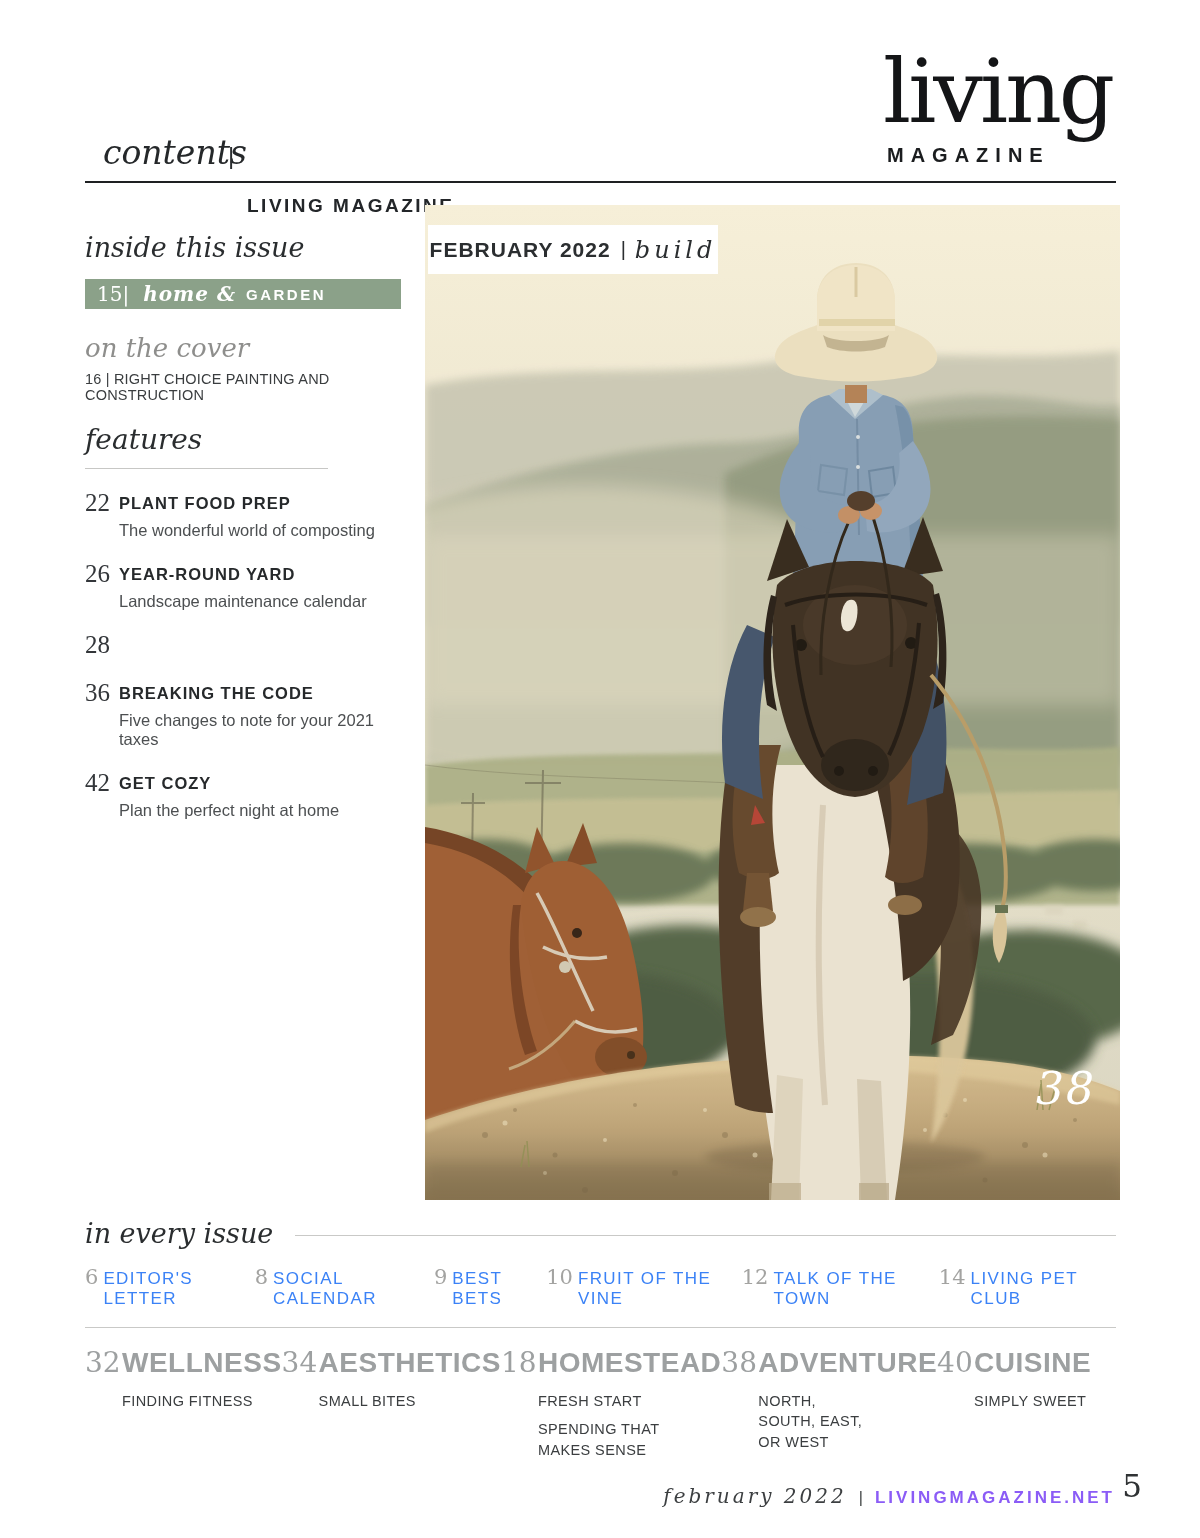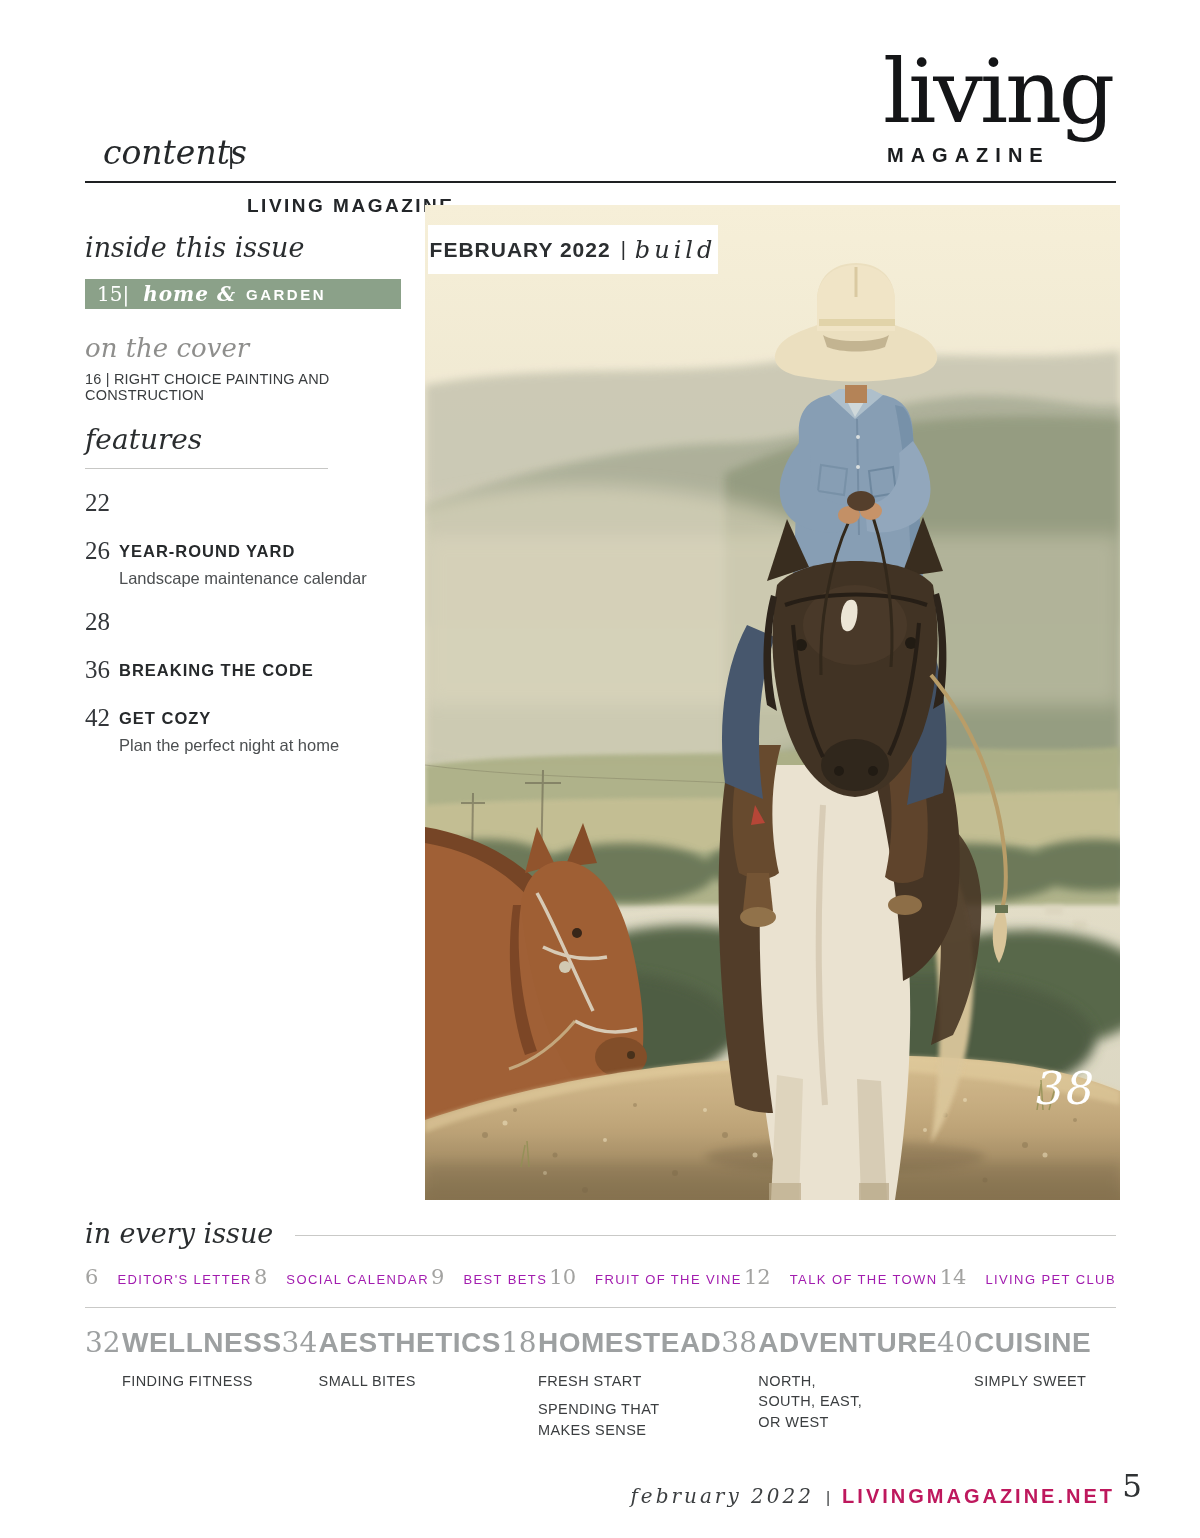--- a/index.html
+++ b/index.html
@@ -41,35 +41,35 @@
   .photo-page { position:absolute; right:24px; top:858px; font-family:"DejaVu Serif",serif; font-style:italic; font-size:44px; letter-spacing:2px; color:#ffffff; }
 
   
   .every { position:absolute; left:85px; top:1218px; width:1031px; }
   .every-head { display:flex; align-items:center; }
   .every-title { font-family:"DejaVu Serif",serif; font-style:italic; font-size:27px; color:#2a2d2f; white-space:nowrap; }
   .every-rule { flex:1; height:1px; background:#c9c9c7; margin-left:22px; margin-top:4px; }
   .small-row { display:flex; justify-content:space-between; align-items:baseline; margin-top:16px; }
   .sr-item { display:flex; align-items:baseline; }
   .sr-num { font-family:"DejaVu Serif",serif; font-size:21px; color:#a3a3a1; }
-  .sr-label { margin-left:19px; font-size:13px; font-weight:500; letter-spacing:1.4px; color:#a21caf; }
+  .sr-label { margin-left:5px; font-size:17px; font-weight:500; letter-spacing:1.4px; color:#3b82f6; }
   .big-rule { height:1px; background:#c9c9c7; margin-top:18px; }
   .big-row { display:flex; margin-top:18px; }
   .big-col { flex:1; }
   .big-head { display:flex; align-items:baseline; }
   .big-num { width:37px; flex:0 0 37px; font-family:"DejaVu Serif",serif; font-size:28px; color:#9da0a1; }
   .big-label { font-size:28px; font-weight:bold; letter-spacing:.5px; color:#9da0a1; }
   .big-subs { margin-top:12px; padding-left:37px; width:195px; }
   .big-sub { font-size:14.5px; letter-spacing:.4px; color:#3b3e40; line-height:1.4; margin-top:8px; }
 
   
   .footer-text { position:absolute; top:1484px; right:85px; display:flex; align-items:baseline; }
   .ft-issue { font-family:"DejaVu Serif",serif; font-style:italic; font-size:20px; letter-spacing:3px; color:#3c3f41; }
   .ft-sep { font-size:16px; color:#3c3f41; margin:0 12px; }
-  .ft-site { font-size:20px; font-weight:bold; letter-spacing:3px; color:#be185d; }
+  .ft-site { font-size:17px; font-weight:bold; letter-spacing:3px; color:#8b5cf6; }
   .page-num { position:absolute; top:1468px; right:58px; font-family:"DejaVu Serif",serif; font-size:31px; color:#2f3234; }
 </style>
 </head>
 <body>
 
 <div class="page">
 
   <div class="hdr-contents">contents</div>
   <div class="hdr-sep">|</div>
   <div class="hdr-mag">LIVING MAGAZINE</div>
@@ -87,35 +87,40 @@
       <span class="banner-bold">GARDEN</span>
     </div>
 
     <div class="cover-title">on the cover</div>
     <div class="cover-line">16 | RIGHT CHOICE PAINTING AND CONSTRUCTION</div>
 
     <div class="features-title">features</div>
 
     <div class="feat">
       <div class="feat-num">22</div>
+      <div class="feat-body">
+        <div class="feat-title">PLANT FOOD PREP</div>
+        <div class="feat-desc">The wonderful world of composting</div>
+      </div>
     </div>
     <div class="feat">
       <div class="feat-num">26</div>
       <div class="feat-body">
         <div class="feat-title">YEAR-ROUND YARD</div>
         <div class="feat-desc">Landscape maintenance calendar</div>
       </div>
     </div>
     <div class="feat">
       <div class="feat-num">28</div>
     </div>
     <div class="feat">
       <div class="feat-num">36</div>
       <div class="feat-body">
         <div class="feat-title">BREAKING THE CODE</div>
+        <div class="feat-desc">Five changes to note for your 2021 taxes</div>
       </div>
     </div>
     <div class="feat">
       <div class="feat-num">42</div>
       <div class="feat-body">
         <div class="feat-title">GET COZY</div>
         <div class="feat-desc">Plan the perfect night at home</div>
       </div>
     </div>
   </div>

